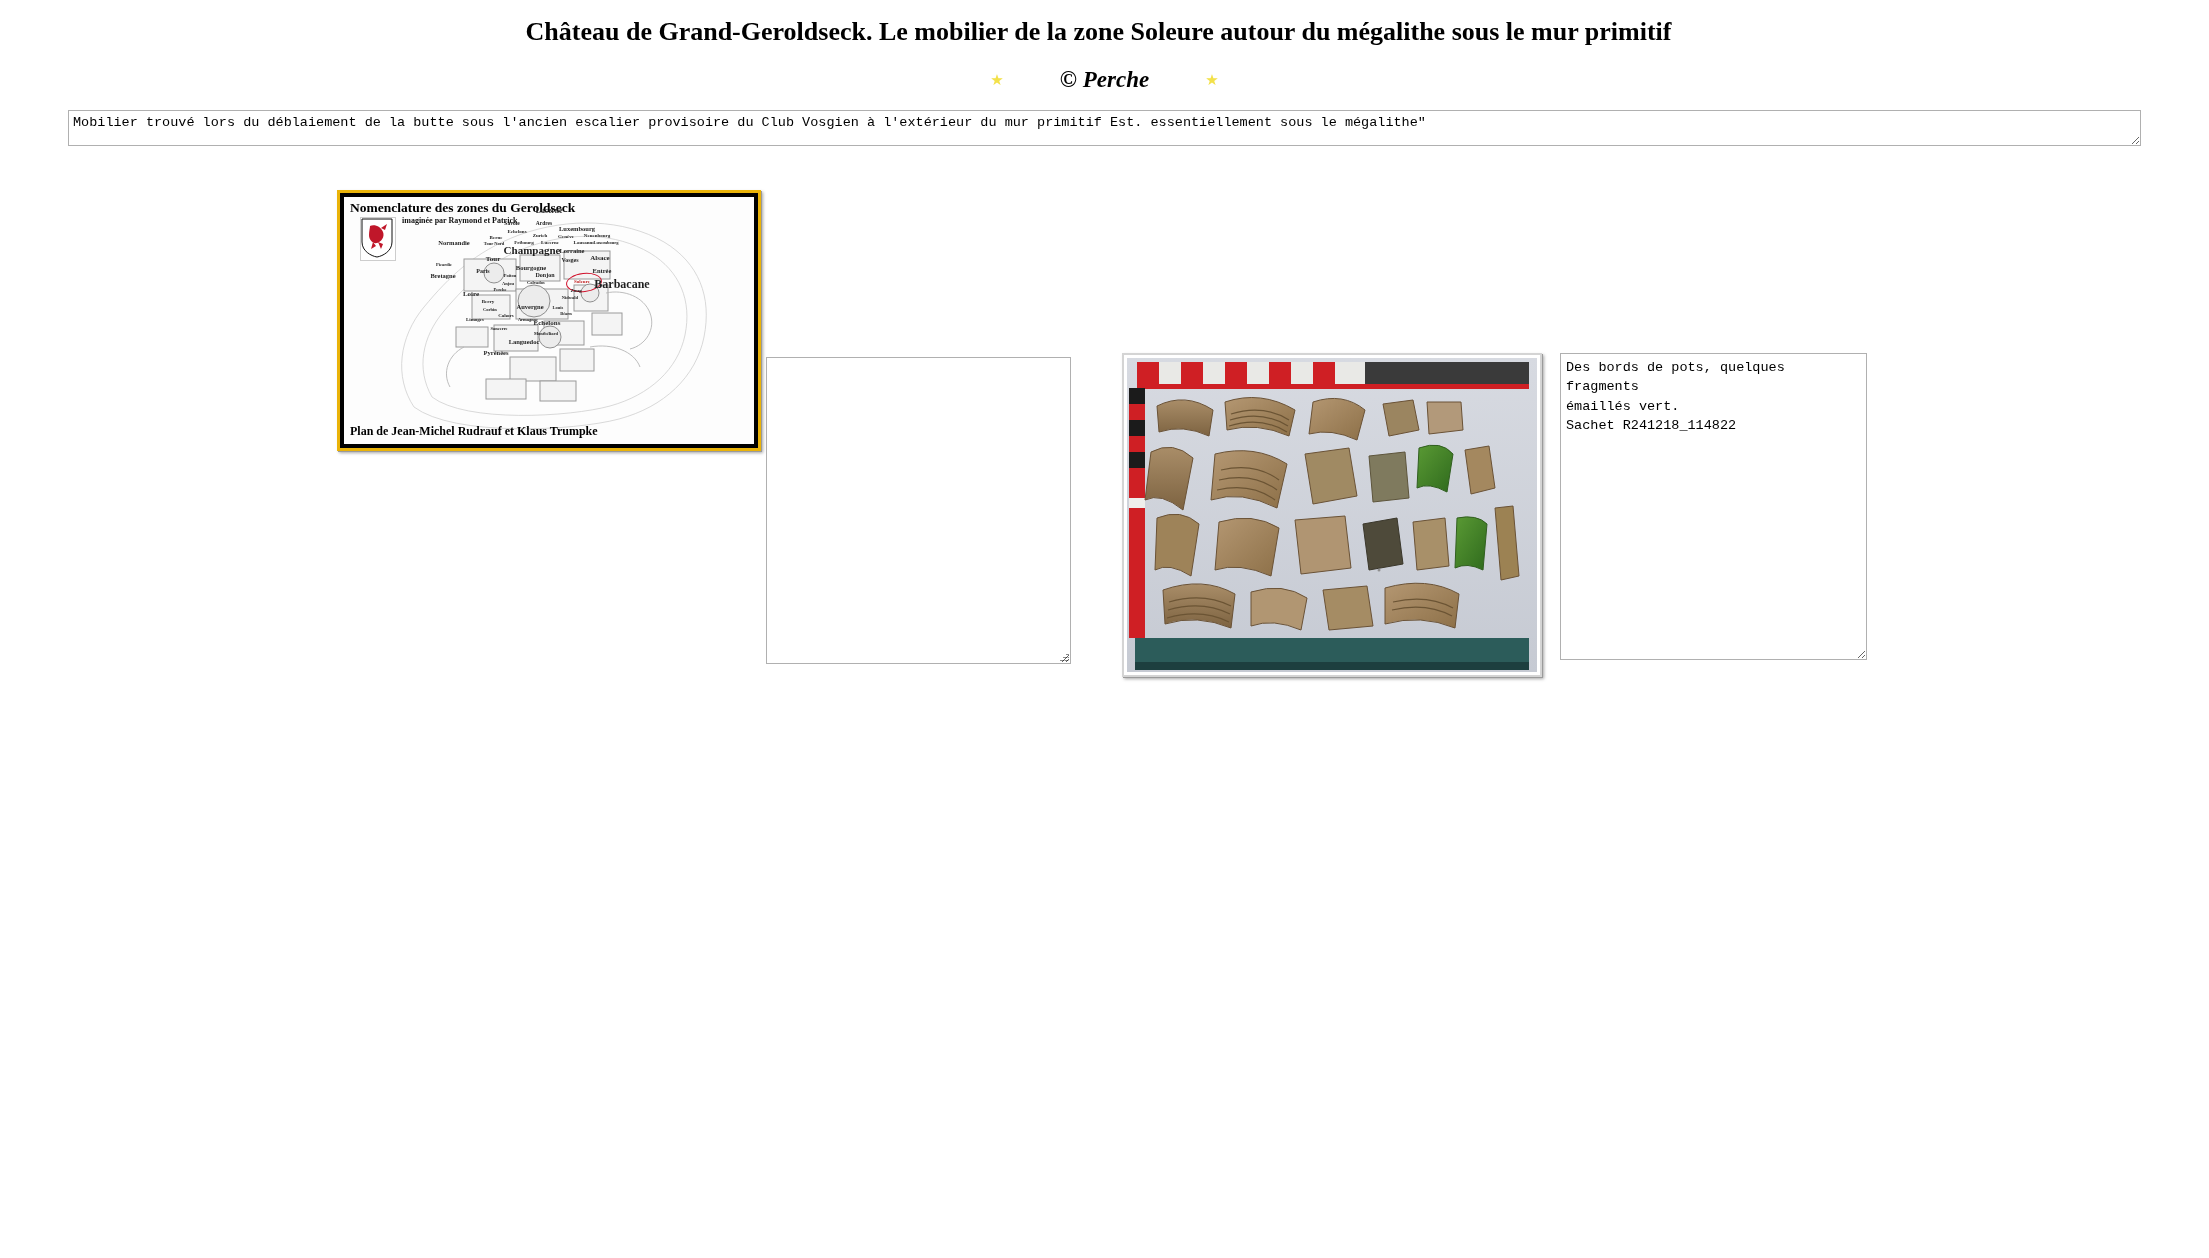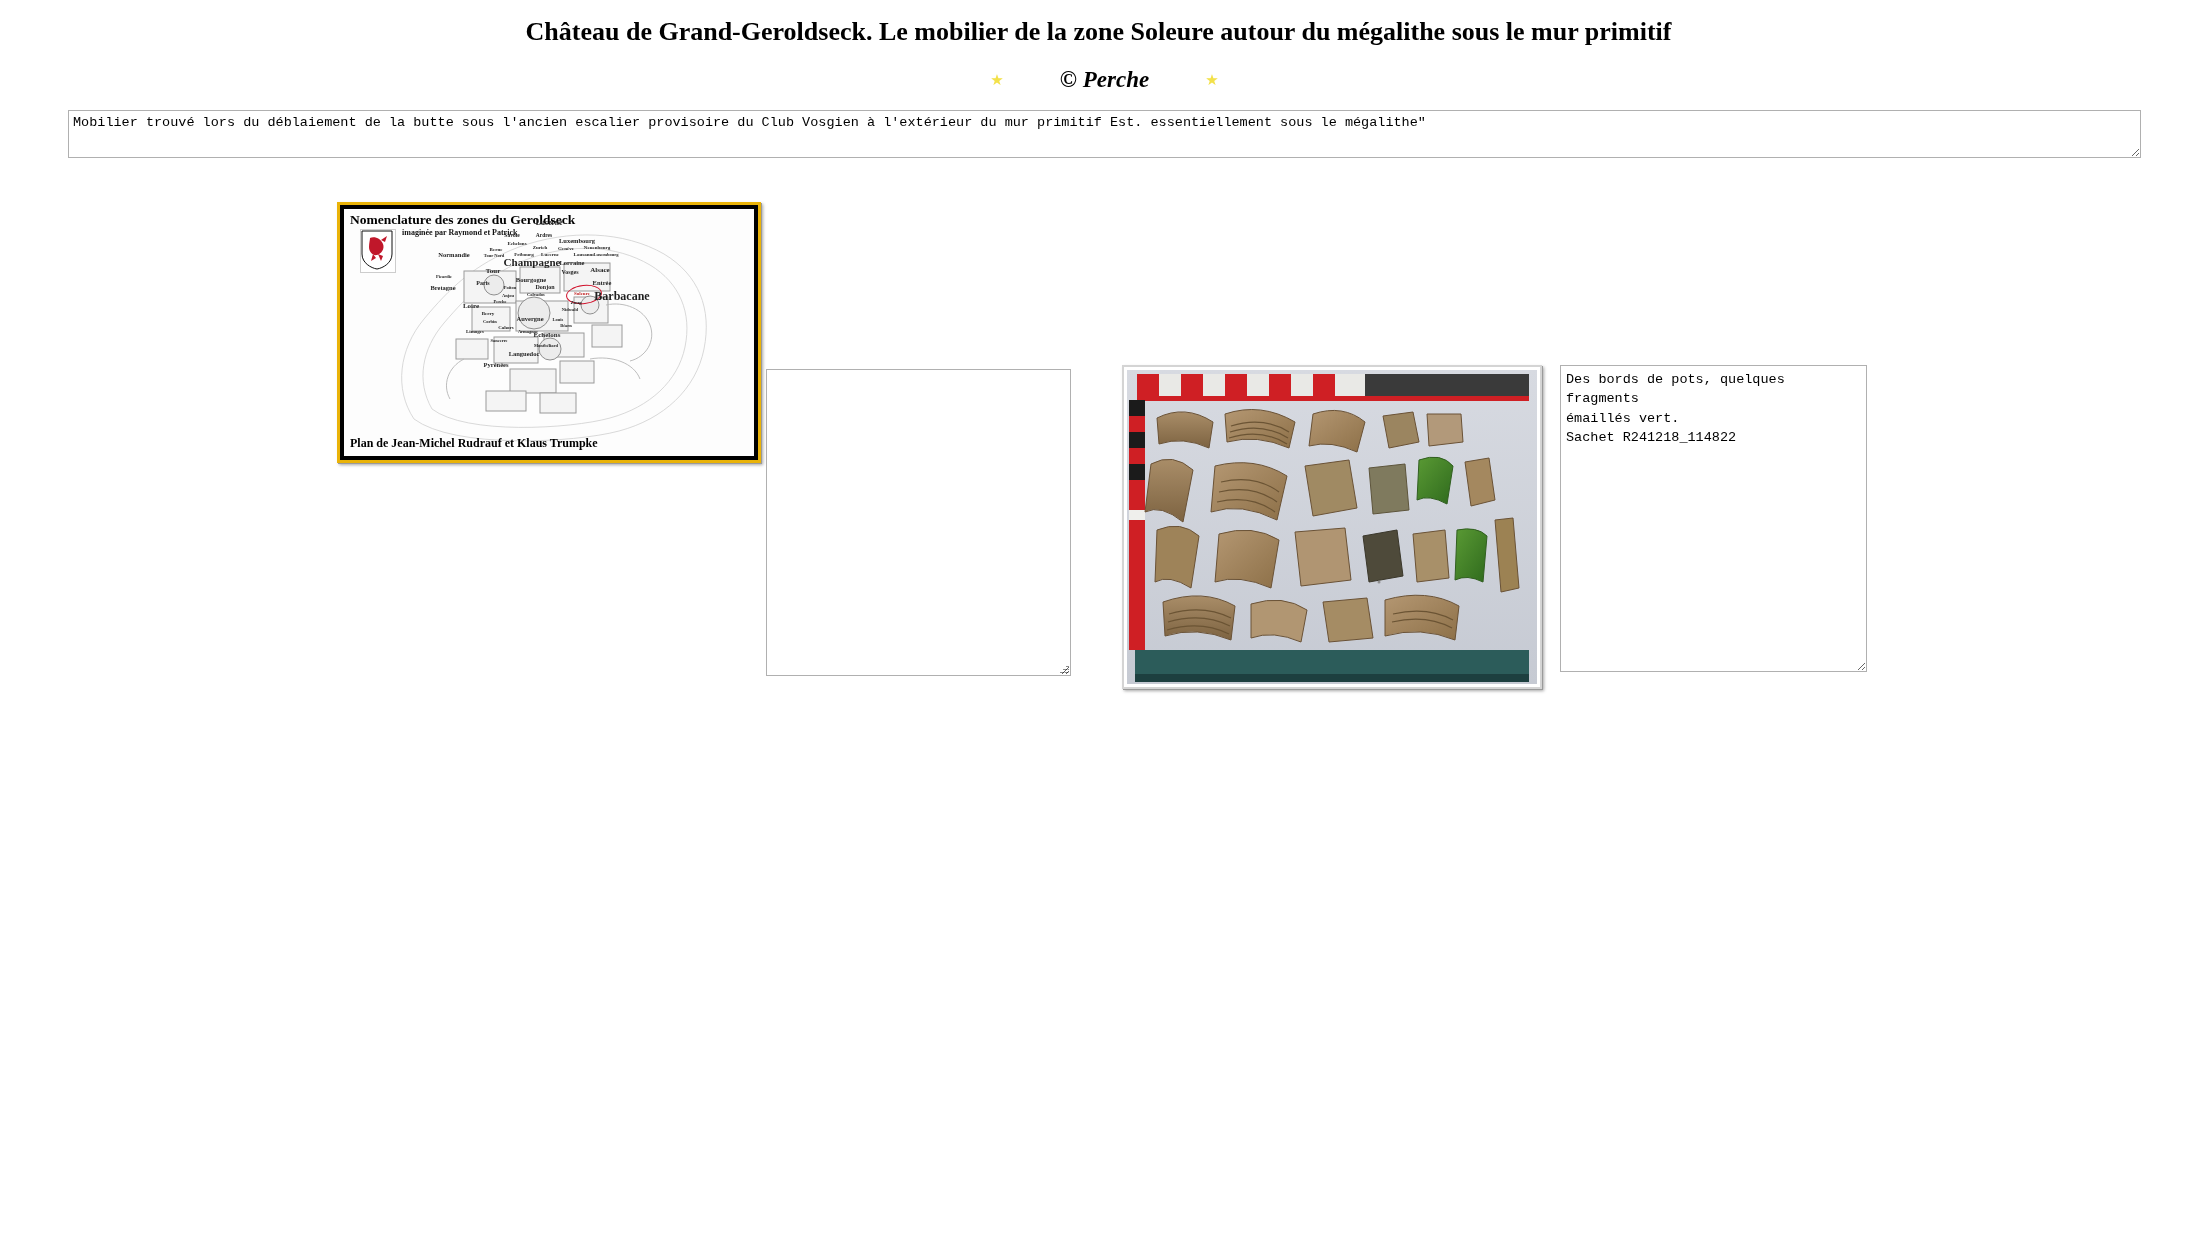--- a/index.html
+++ b/index.html
@@ -46,21 +46,21 @@
     font-size: 23px;
     white-space: nowrap;
   }
 
   .desc-wrap {
     margin: 17px 68px 0 68px;
   }
   textarea.desc-field {
     width: 100%;
     box-sizing: border-box;
-    height: 48px;
+    height: 36px;
     font-family: "Liberation Mono", monospace;
     font-size: 13.5px;
     line-height: 1.3;
     padding: 3px 4px;
     border: 1px solid #b0b0b0;
     background: #ffffff;
     color: #000;
     resize: both;
     overflow: hidden;
     white-space: nowrap;

